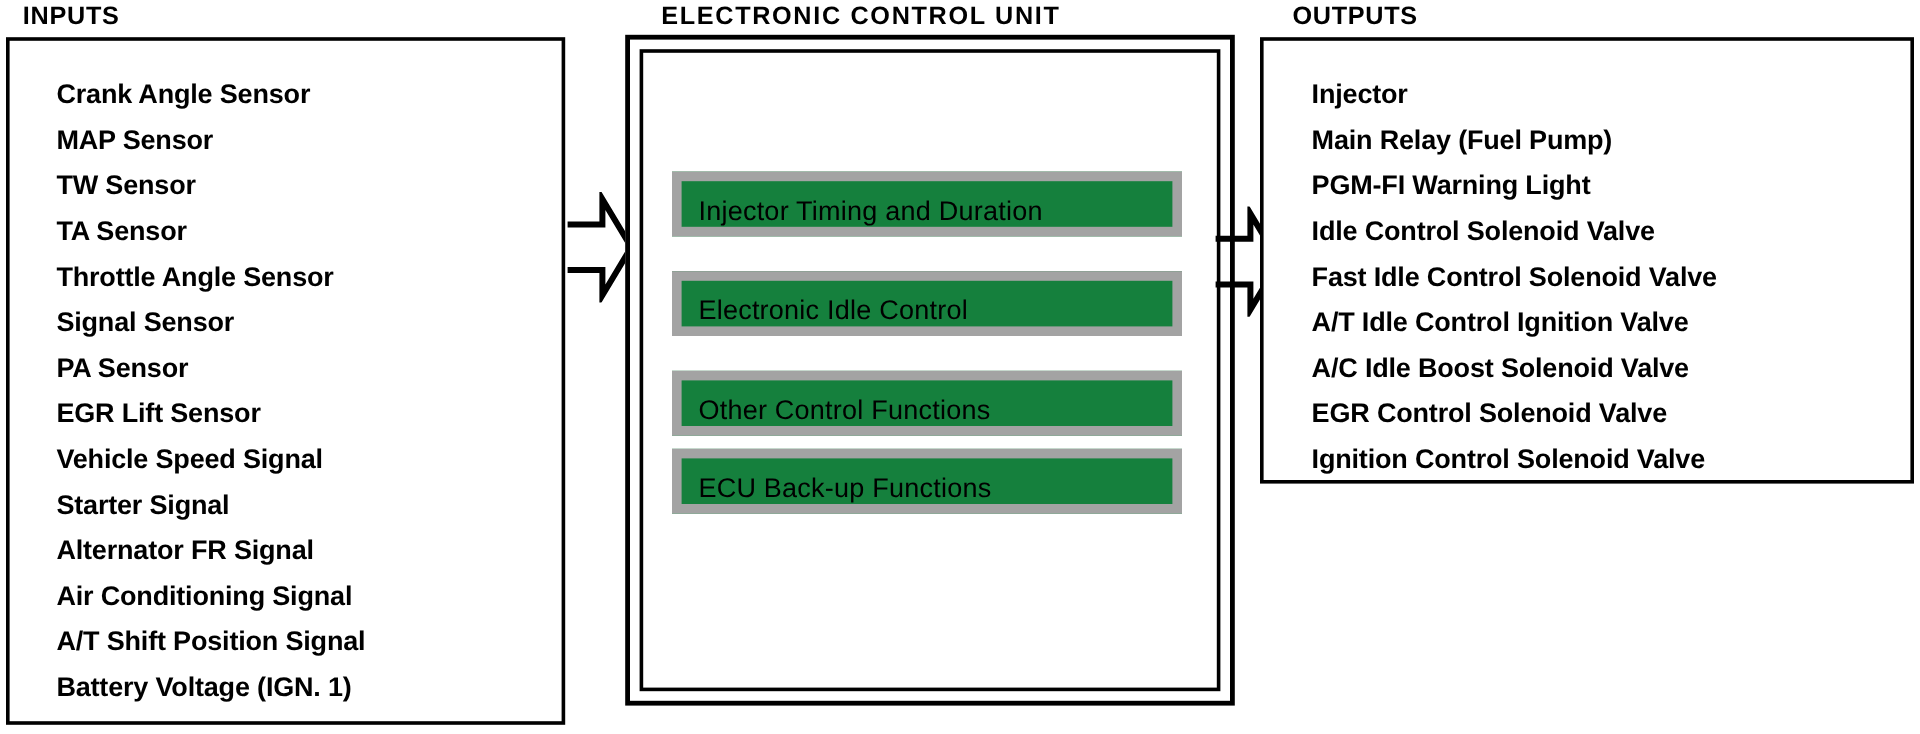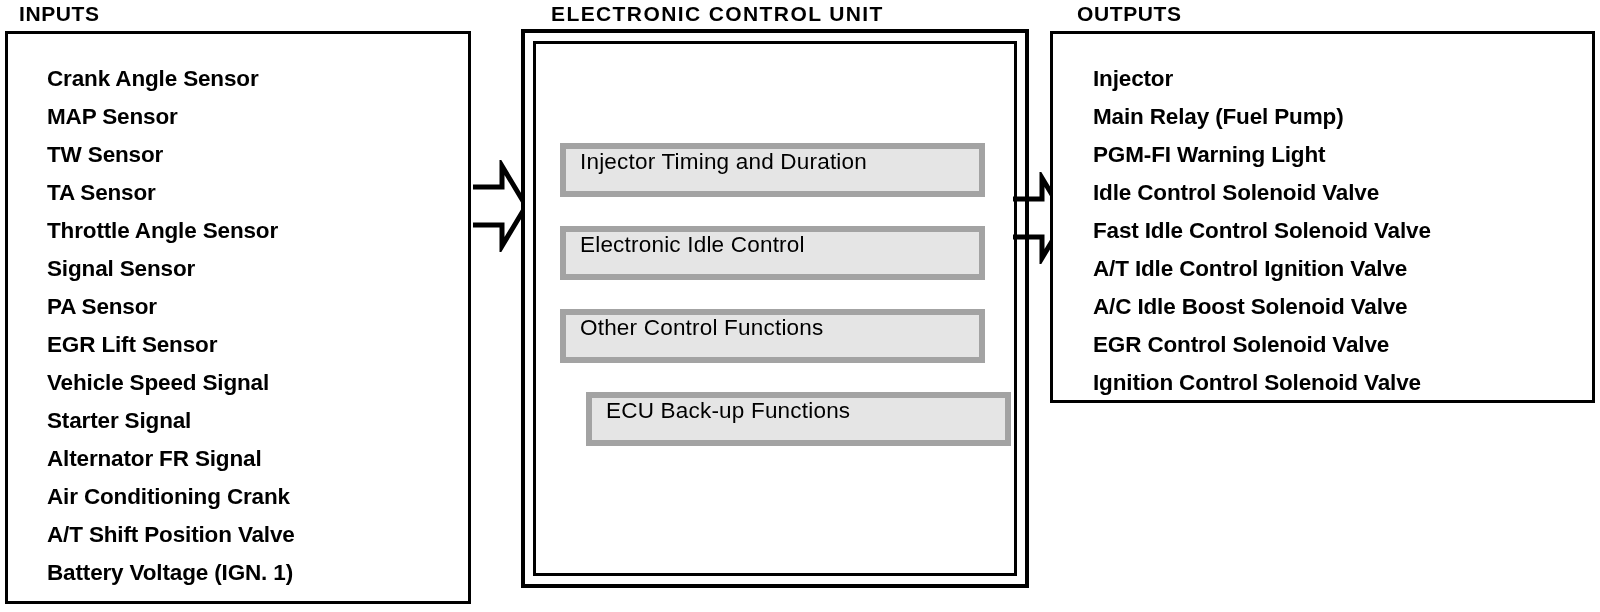--- a/index.html
+++ b/index.html
@@ -85,37 +85,37 @@
     bottom: 8px;
     border: 3px solid #000;
     box-sizing: border-box;
     background: #fff;
   }
   .func-box {
     position: absolute;
     left: 24px;
     width: 425px;
     height: 54px;
-    border: 6px solid #a3a3a3;
+    border: 8px solid #a3a3a3;
     box-sizing: border-box;
-    background: #e5e5e5;
+    background: #15803d;
     display: flex;
-    align-items: flex-start;
+    align-items: flex-end;
   }
   .func-box span {
     padding-left: 14px;
     font-size: 22.5px;
     font-weight: normal;
     white-space: nowrap;
     letter-spacing: 0.2px;
   }
   #func-box-0 { top: 99px; }
   #func-box-1 { top: 182px; }
   #func-box-2 { top: 265px; }
-  #func-box-3 { top: 348px; margin-left: 26px; }
+  #func-box-3 { top: 330px; }
 
   
   .block-arrow {
     position: absolute;
   }
   #arrow-inputs-to-ecu  { left: 472px;  top: 160px; }
   #arrow-ecu-to-outputs { left: 1012px; top: 172px; }
 </style>
 </head>
 <body>
@@ -130,22 +130,22 @@
     <li>MAP Sensor</li>
     <li>TW Sensor</li>
     <li>TA Sensor</li>
     <li>Throttle Angle Sensor</li>
     <li>Signal Sensor</li>
     <li>PA Sensor</li>
     <li>EGR Lift Sensor</li>
     <li>Vehicle Speed Signal</li>
     <li>Starter Signal</li>
     <li>Alternator FR Signal</li>
-    <li>Air Conditioning Crank</li>
-    <li>A/T Shift Position Valve</li>
+    <li>Air Conditioning Signal</li>
+    <li>A/T Shift Position Signal</li>
     <li>Battery Voltage (IGN. 1)</li>
   </ul>
 </div>
 
 <div id="arrow-inputs-to-ecu" class="block-arrow">
   <svg width="56" height="92" viewBox="0 0 56 92" xmlns="http://www.w3.org/2000/svg">
     <path d="M 1 27 L 30 27 L 30 6 L 54 46 L 30 86 L 30 65 L 1 65" fill="none" stroke="#000000" stroke-width="5" stroke-linejoin="miter" stroke-linecap="butt"></path>
   </svg>
 </div>
 

